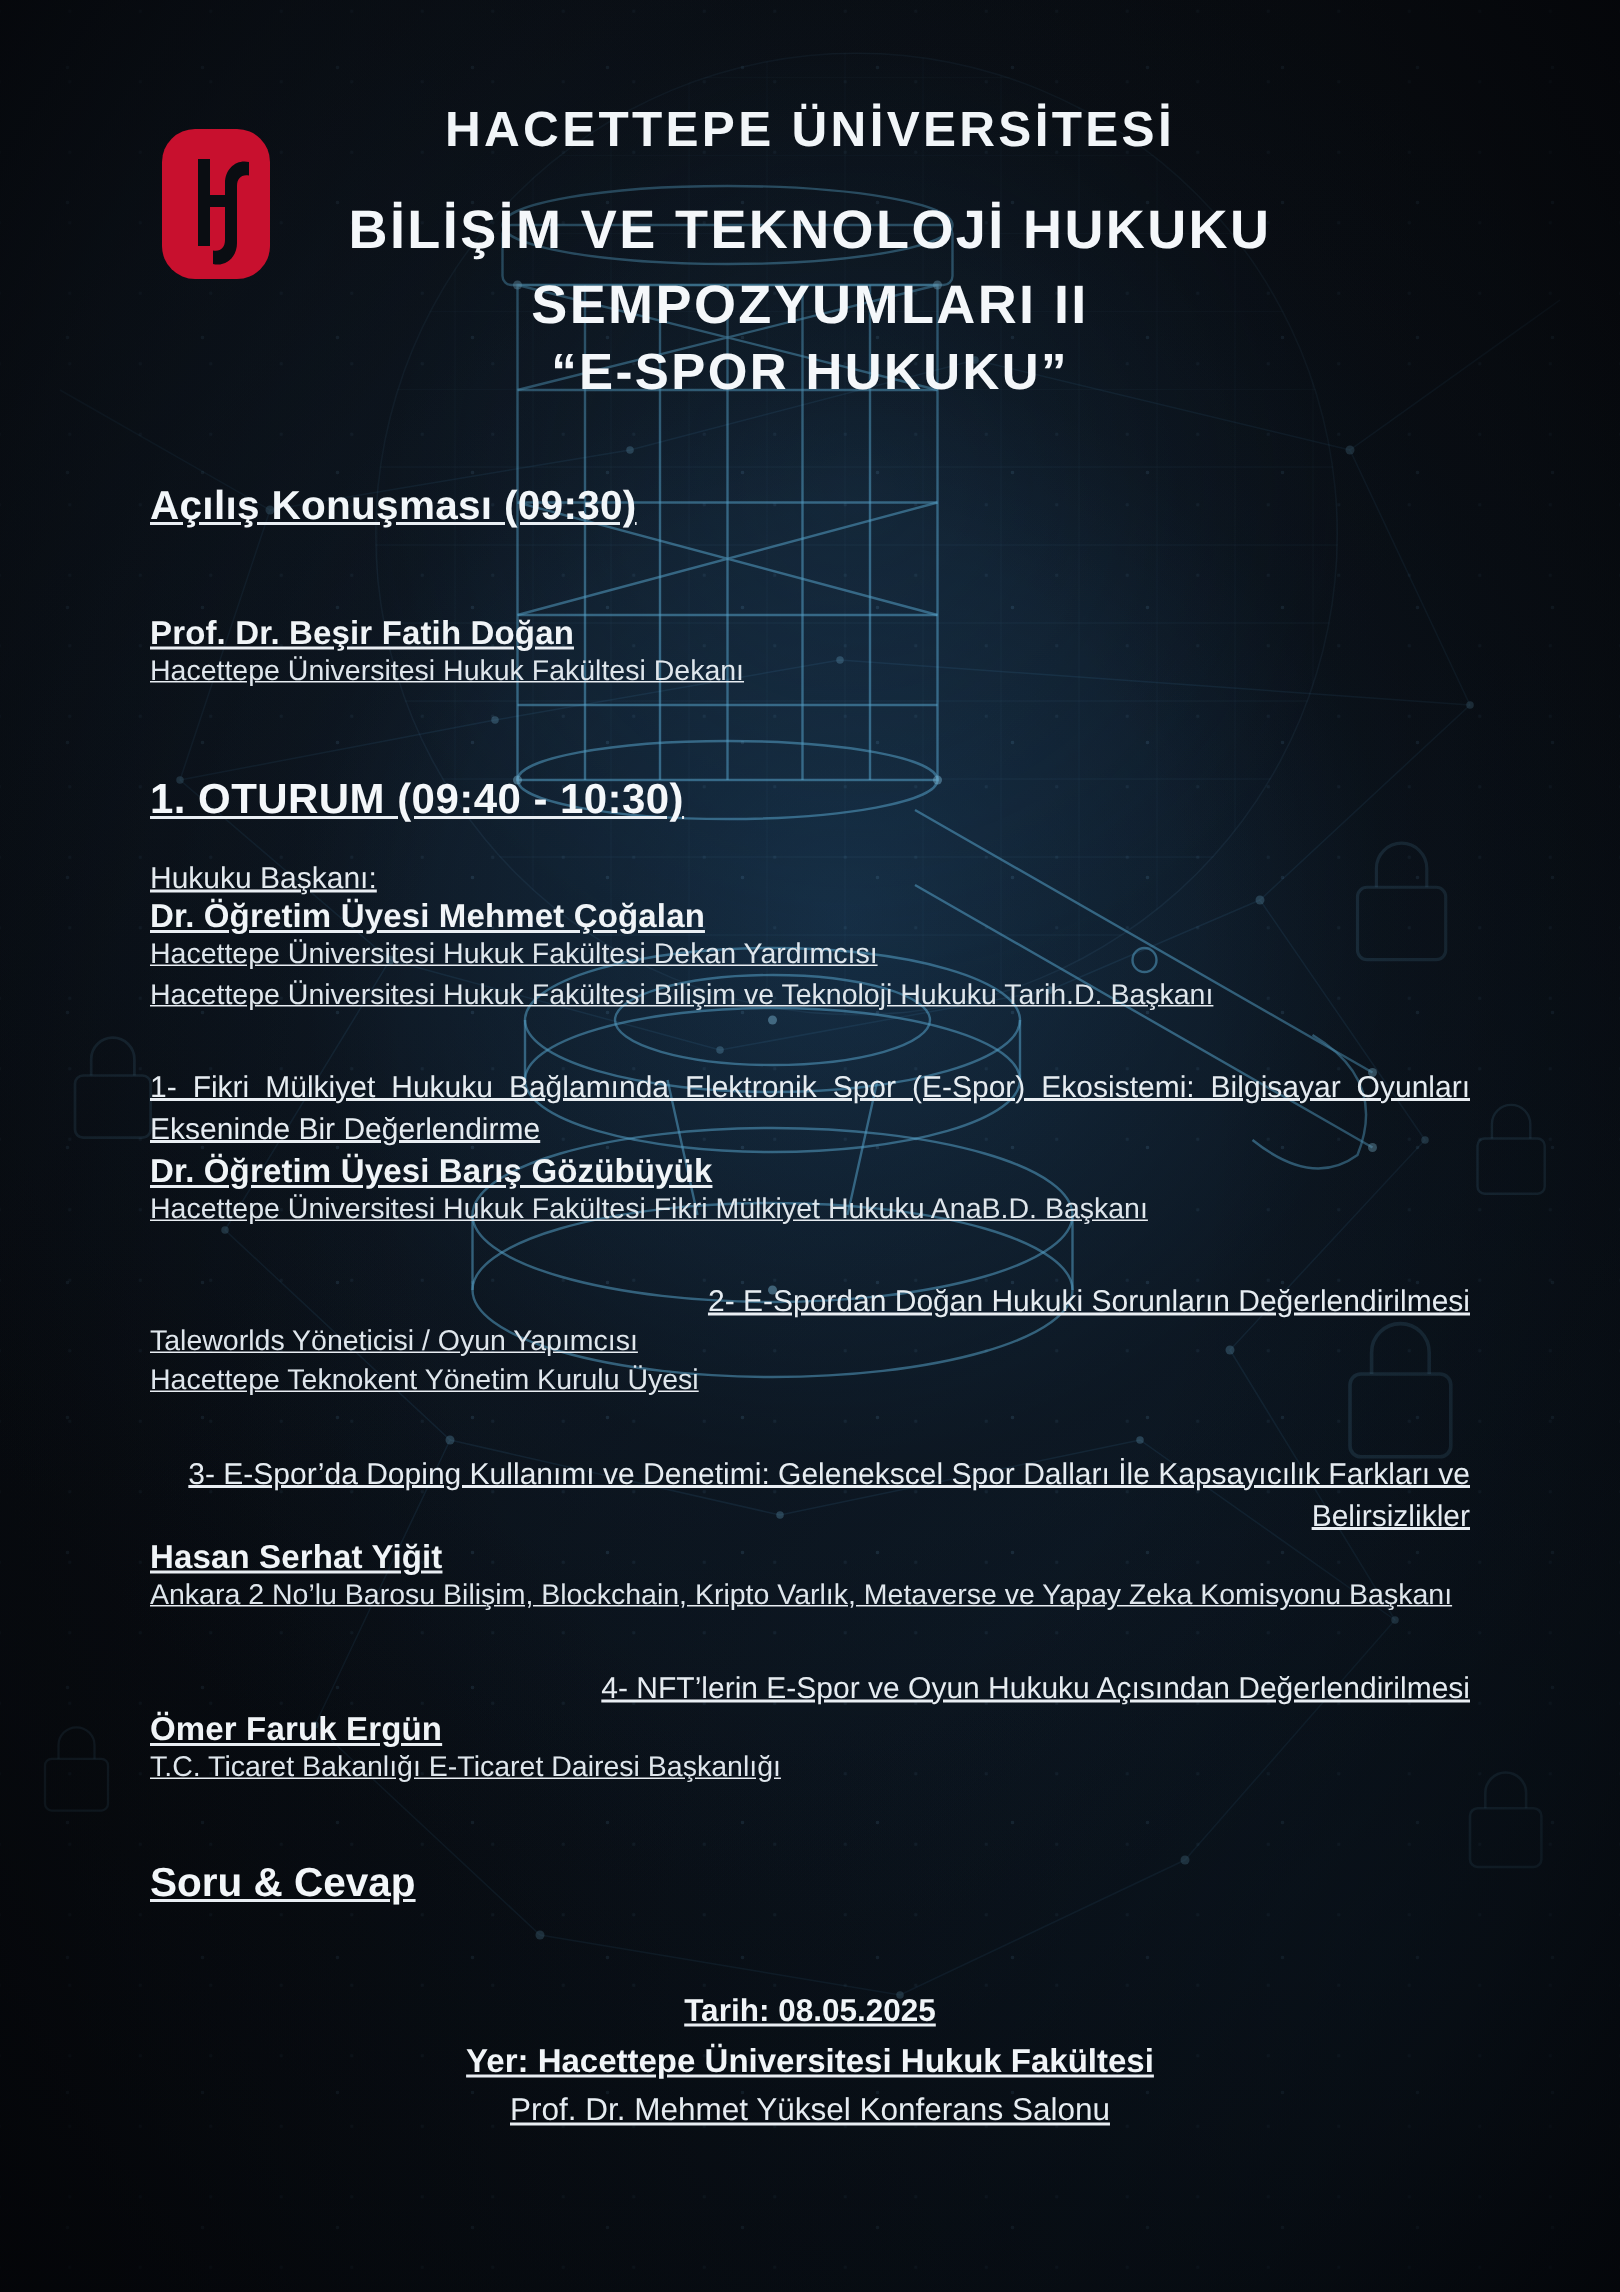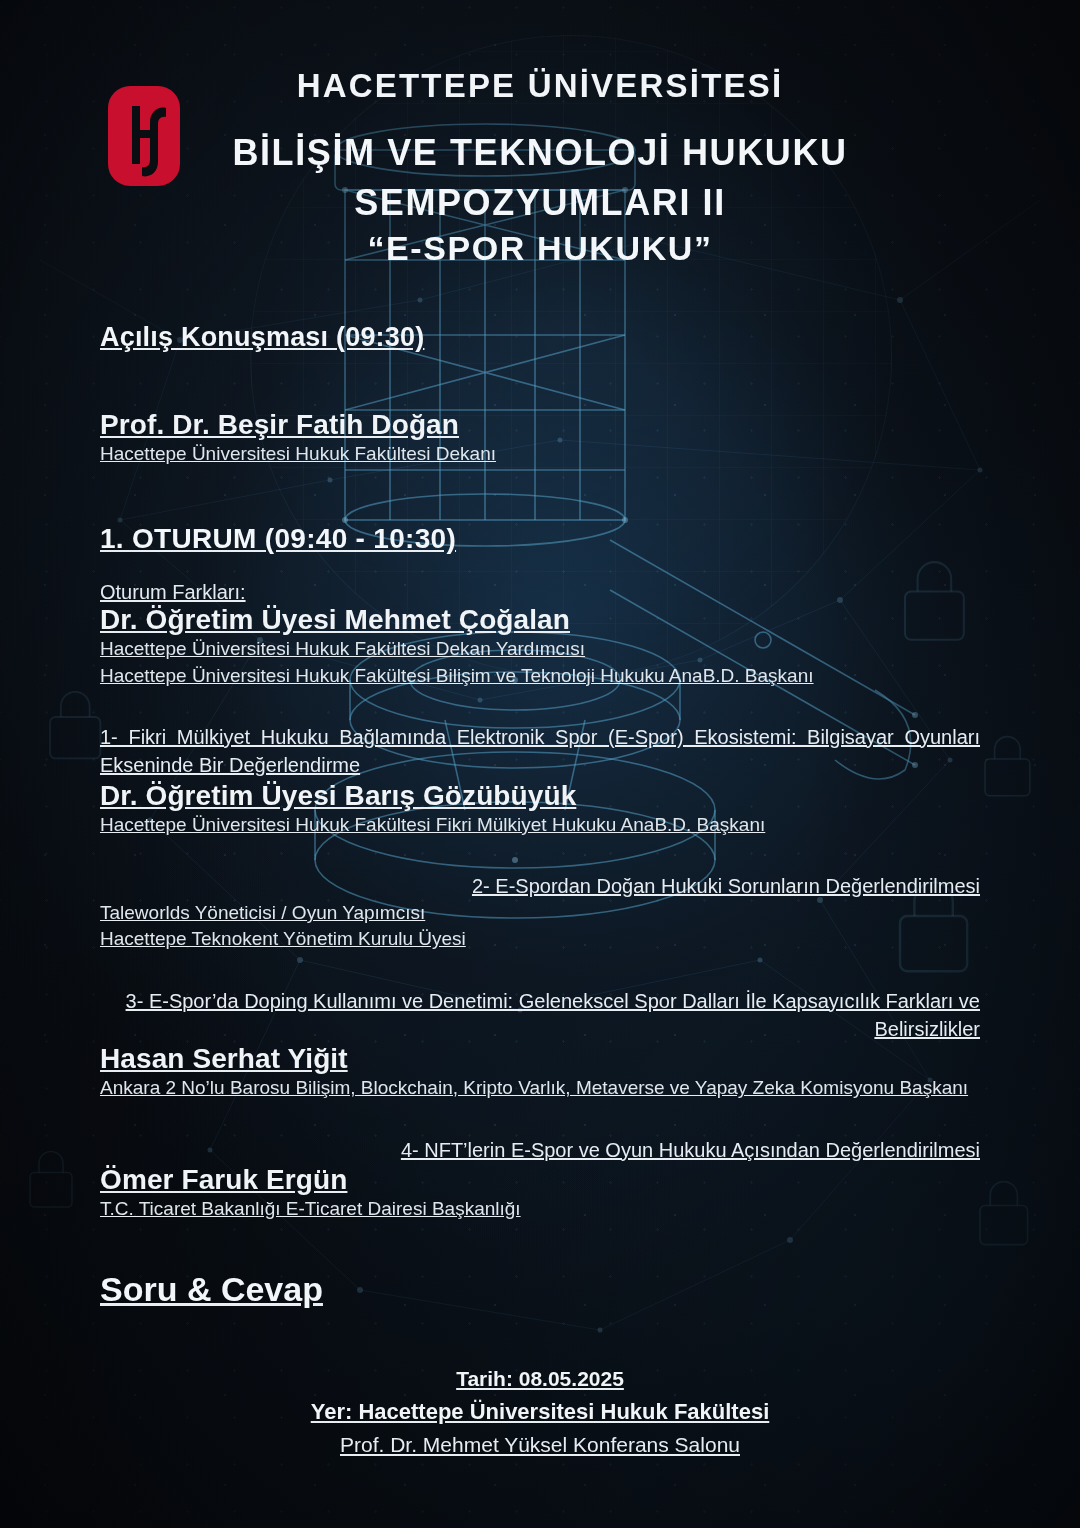--- a/index.html
+++ b/index.html
@@ -127,21 +127,21 @@
     text-decoration: underline;
   }
   h2.section {
     font-size: 27px;
     font-weight: bold;
     margin: 0;
     color: #f2f6f9;
     letter-spacing: 0.2px;
   }
   .speaker-name {
-    font-size: 28px;
+    font-size: 22px;
     font-weight: bold;
     color: #f0f4f7;
     letter-spacing: 0.1px;
   }
   .speaker-aff {
     font-size: 19px;
     color: #dfe6ec;
     line-height: 1.38;
   }
   .space-xl { height: 56px; }
@@ -164,21 +164,21 @@
   .talk-title {
     font-size: 20px;
     color: #e6ecf1;
     line-height: 1.42;
     text-align: justify;
   }
   .talk-title.nojustify { text-align: right; }
 
   .qa {
     margin-top: 48px;
-    font-size: 34px;
+    font-size: 27px;
     font-weight: bold;
     color: #f2f6f9;
   }
 
   .footer {
     margin-top: 58px;
     text-align: center;
   }
   .footer .f1 {
     font-size: 21px;
@@ -344,24 +344,24 @@
 
       <div class="speaker-name">Prof. Dr. Beşir Fatih Doğan</div>
       <div class="speaker-aff">Hacettepe Üniversitesi Hukuk Fakültesi Dekanı</div>
 
       <div class="space-xl"></div>
 
       <div class="oturum-title">1. OTURUM (09:40 - 10:30)</div>
 
       <div class="space-m"></div>
 
-      <div class="chair-label">Oturum Farkları:</div>
+      <div class="chair-label">Hukuku Başkanı:</div>
       <div class="speaker-name">Dr. Öğretim Üyesi Mehmet Çoğalan</div>
       <div class="speaker-aff">Hacettepe Üniversitesi Hukuk Fakültesi Dekan Yardımcısı</div>
-      <div class="speaker-aff">Hacettepe Üniversitesi Hukuk Fakültesi Bilişim ve Teknoloji Hukuku AnaB.D. Başkanı</div>
+      <div class="speaker-aff">Hacettepe Üniversitesi Hukuk Fakültesi Bilişim ve Teknoloji Hukuku Tarih.D. Başkanı</div>
 
       <div class="talk">
         <div class="talk-title">1- Fikri Mülkiyet Hukuku Bağlamında Elektronik Spor (E-Spor) Ekosistemi: Bilgisayar Oyunları Ekseninde Bir Değerlendirme</div>
         <div class="speaker-name">Dr. Öğretim Üyesi Barış Gözübüyük</div>
         <div class="speaker-aff">Hacettepe Üniversitesi Hukuk Fakültesi Fikri Mülkiyet Hukuku AnaB.D. Başkanı</div>
       </div>
 
       <div class="talk">
         <div class="talk-title nojustify">2- E-Spordan  Doğan Hukuki Sorunların Değerlendirilmesi</div>
         <div class="speaker-aff">Taleworlds Yöneticisi / Oyun Yapımcısı</div>

